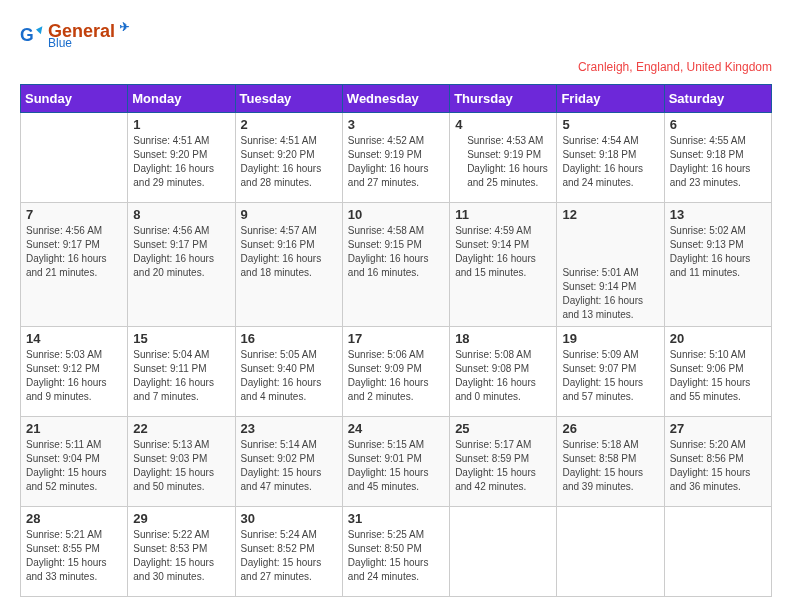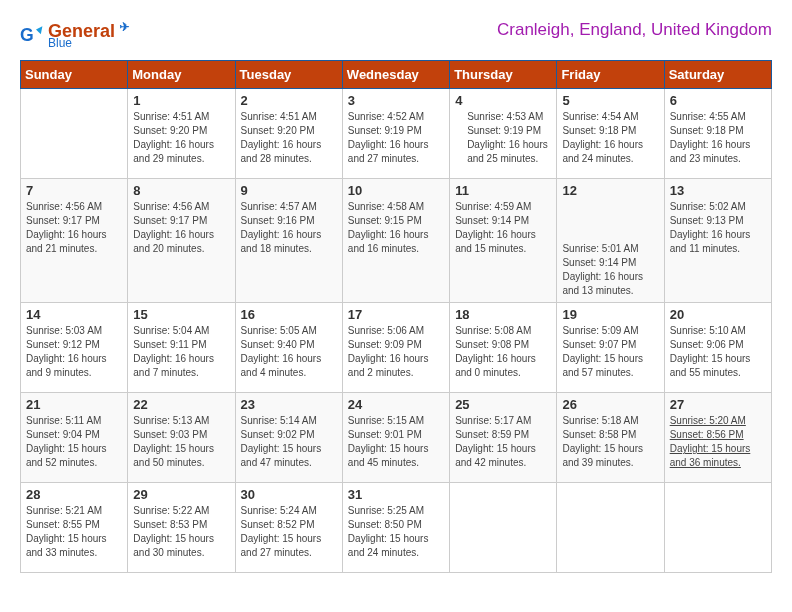--- a/index.html
+++ b/index.html
@@ -38,31 +38,32 @@
     .title-area {
       text-align: right;
     }
     .month-title {
       font-size: 42px;
       font-weight: bold;
       color: #333;
       line-height: 1.1;
     }
     .location-title {
-      font-size: 17px;
-      color: #a21caf;
+      font-size: 12px;
+      color: #ef4444;
       font-weight: normal;
+      margin-top: 40px;
     }
     table {
       width: 100%;
       border-collapse: collapse;
       table-layout: fixed;
     }
     thead tr th {
-      background-color: #c2410c;
+      background-color: #6d28d9;
       color: white;
       padding: 6px 4px;
       font-size: 13px;
       font-weight: bold;
       text-align: left;
       border: 1px solid #1a5a9e;
     }
     tbody tr td {
       border: 1px solid #ccc;
       vertical-align: top;
@@ -309,21 +310,21 @@
         </td>
         <td>
           <span class="day-number">26</span>
           <div class="day-info" style="white-space: pre-line;">Sunrise: 5:18 AM
 Sunset: 8:58 PM
 Daylight: 15 hours
 and 39 minutes.</div>
         </td>
         <td>
           <span class="day-number">27</span>
-          <div class="day-info" style="white-space: pre-line; text-decoration: underline;">Sunrise: 5:20 AM
+          <div class="day-info" style="white-space: pre-line;">Sunrise: 5:20 AM
 Sunset: 8:56 PM
 Daylight: 15 hours
 and 36 minutes.</div>
         </td>
       </tr>
       <tr>
         <td>
           <span class="day-number">28</span>
           <div class="day-info" style="white-space: pre-line;">Sunrise: 5:21 AM
 Sunset: 8:55 PM

